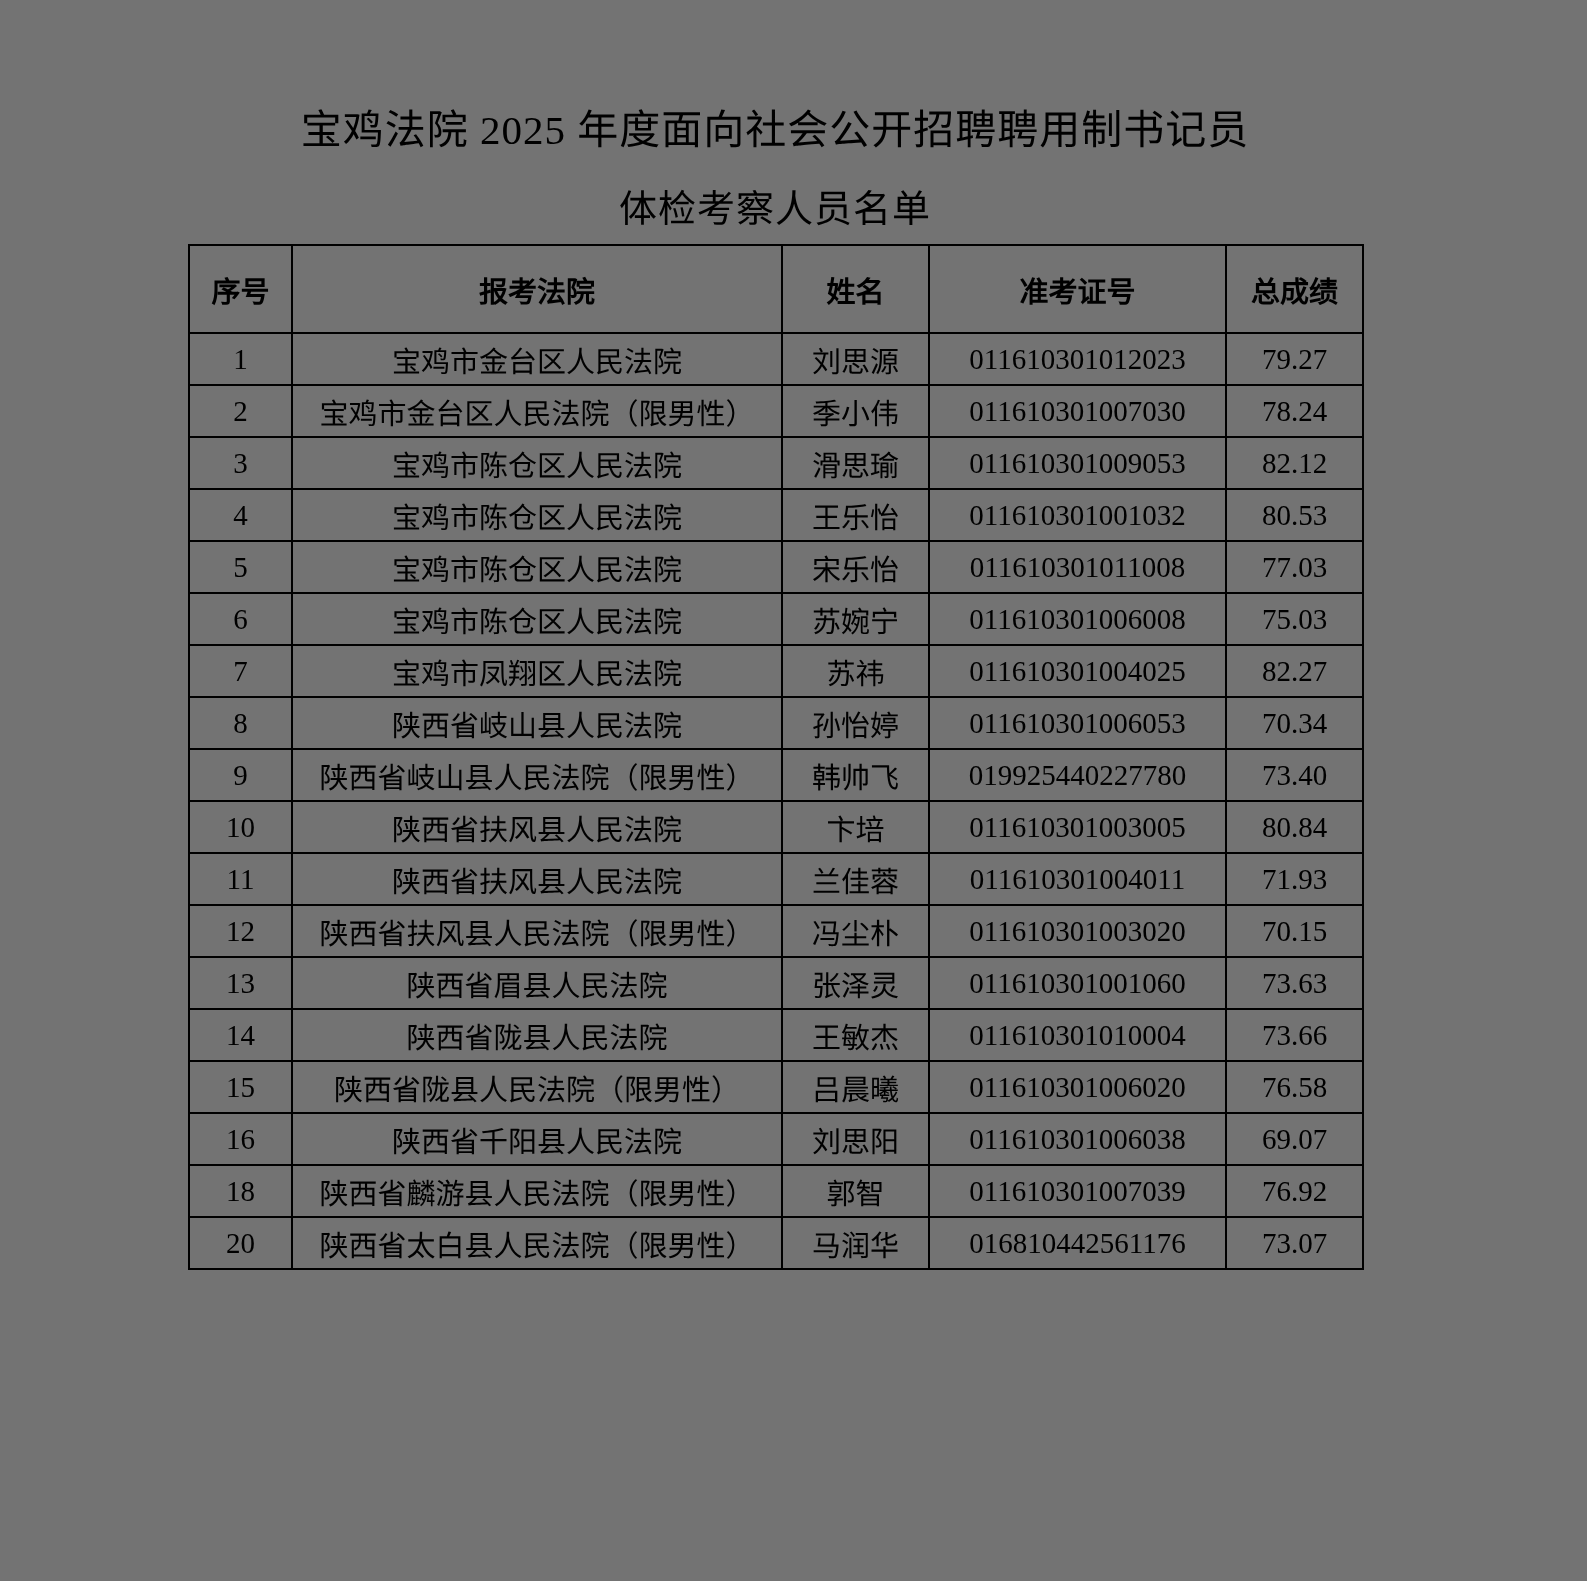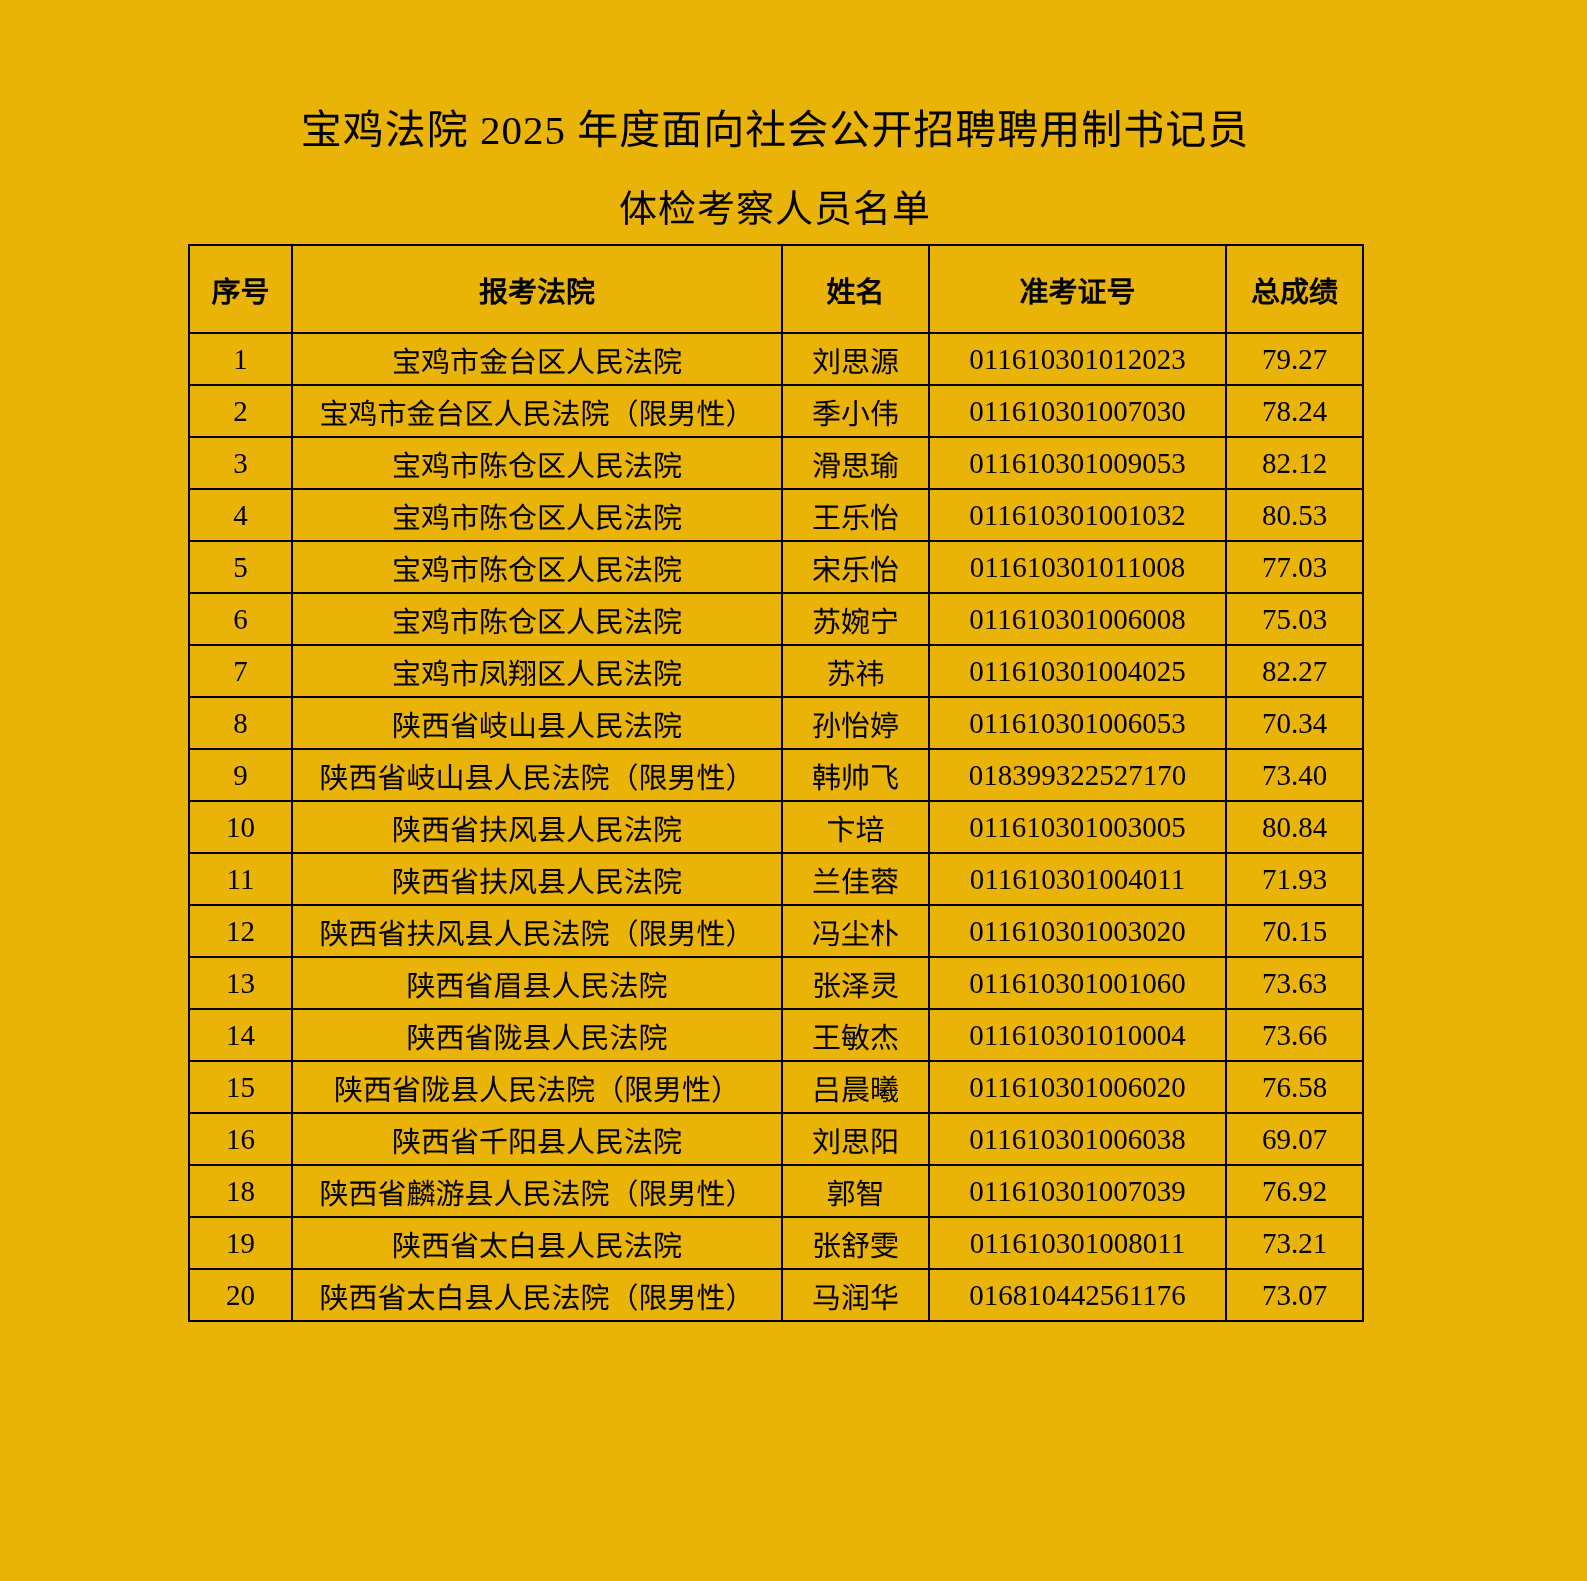--- a/index.html
+++ b/index.html
@@ -11,21 +11,21 @@
     width: 1587px;
     height: 1581px;
     font-family: "Liberation Serif", "DejaVu Serif", serif;
     color: #000000;
     overflow: hidden;
   }
   .page {
     position: relative;
     width: 1587px;
     height: 1581px;
-    background: #eab308;
+    background: #737373;
   }
   .title-block {
     width: 1174px;
     margin-left: 188px;
     padding-top: 104px;
     text-align: center;
   }
   .title-line1 {
     font-size: 41px;
     font-weight: 500;
@@ -147,21 +147,21 @@
           <td>8</td>
           <td>陕西省岐山县人民法院</td>
           <td>孙怡婷</td>
           <td>011610301006053</td>
           <td>70.34</td>
         </tr>
         <tr>
           <td>9</td>
           <td>陕西省岐山县人民法院（限男性）</td>
           <td>韩帅飞</td>
-          <td>018399322527170</td>
+          <td>019925440227780</td>
           <td>73.40</td>
         </tr>
         <tr>
           <td>10</td>
           <td>陕西省扶风县人民法院</td>
           <td>卞培</td>
           <td>011610301003005</td>
           <td>80.84</td>
         </tr>
         <tr>
@@ -207,27 +207,20 @@
           <td>69.07</td>
         </tr>
         <tr>
           <td>18</td>
           <td>陕西省麟游县人民法院（限男性）</td>
           <td>郭智</td>
           <td>011610301007039</td>
           <td>76.92</td>
         </tr>
         <tr>
-          <td>19</td>
-          <td>陕西省太白县人民法院</td>
-          <td>张舒雯</td>
-          <td>011610301008011</td>
-          <td>73.21</td>
-        </tr>
-        <tr>
           <td>20</td>
           <td>陕西省太白县人民法院（限男性）</td>
           <td>马润华</td>
           <td>016810442561176</td>
           <td>73.07</td>
         </tr>
       </tbody>
   </table>
 
 </div>

